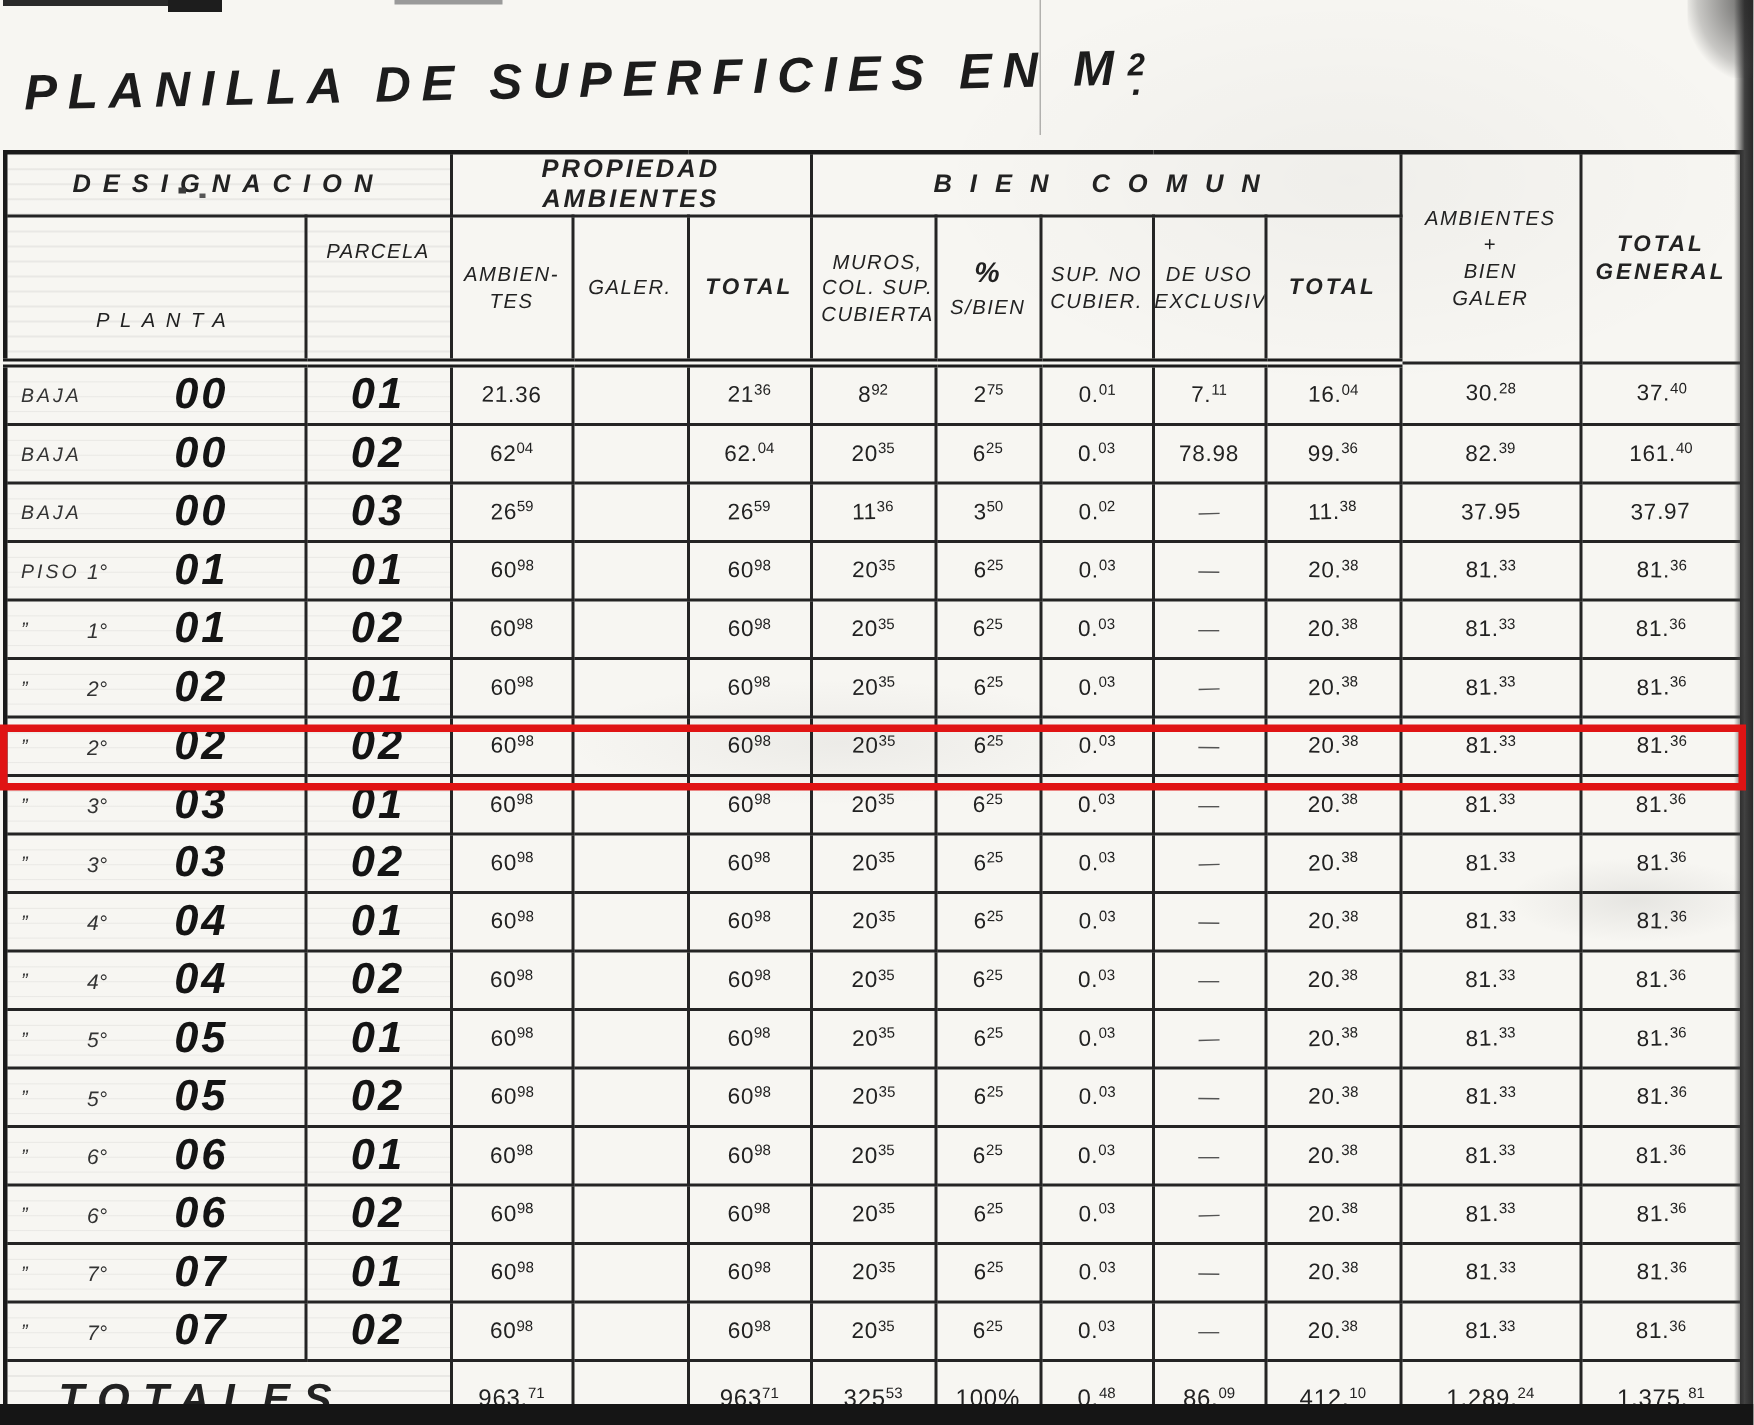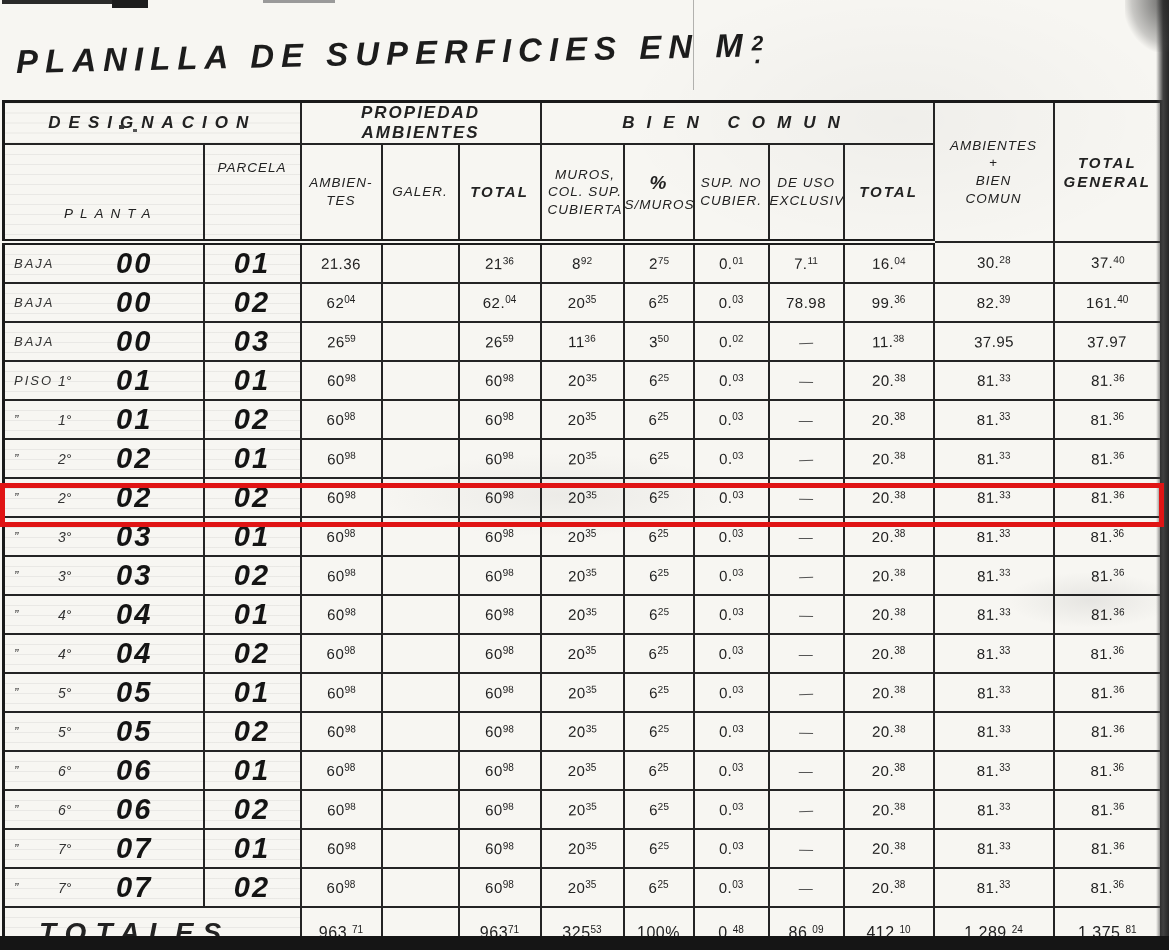--- a/index.html
+++ b/index.html
@@ -132,21 +132,21 @@
     </colgroup>
     <thead>
       <tr class="r1">
         <td colspan="2" class="h1 ls8 guide">DESIGNACION</td>
         <td colspan="3" class="h1 ls2 dbl-l">PROPIEDAD AMBIENTES</td>
         <td colspan="5" class="h1 ls12 dbl-l">BIEN  COMUN</td>
         <td rowspan="2" class="h2 thick-l">
           <div>AMBIENTES</div>
           <div>+</div>
           <div>BIEN</div>
-          <div>COMUN</div>
+          <div>GALER</div>
         </td>
         <td rowspan="2" class="h2">
           <div class="bold">TOTAL</div>
           <div class="bold">GENERAL</div>
         </td>
       </tr>
       <tr class="r2">
         <td class="h2 planta-h guide">PLANTA</td>
         <td class="h2 parcela-h guide">PARCELA</td>
         <td class="h2 dbl-l">
@@ -155,21 +155,21 @@
         </td>
         <td class="h2">GALER.</td>
         <td class="h2"><span class="bold">TOTAL</span></td>
         <td class="h2 muros-cell dbl-l">
           <div>MUROS,</div>
             <div>COL. SUP.</div>
             <div>CUBIERTA</div>
         </td>
         <td class="h2">
           <div class="pct-big">%</div>
-            <div>S/MUROS</div>
+            <div>S/BIEN</div>
         </td>
         <td class="h2">
           <div>SUP. NO</div>
             <div>CUBIER.</div>
         </td>
         <td class="h2">
           <div>DE USO</div>
             <div>EXCLUSIVO</div>
         </td>
         <td class="h2"><span class="bold">TOTAL</span></td>

